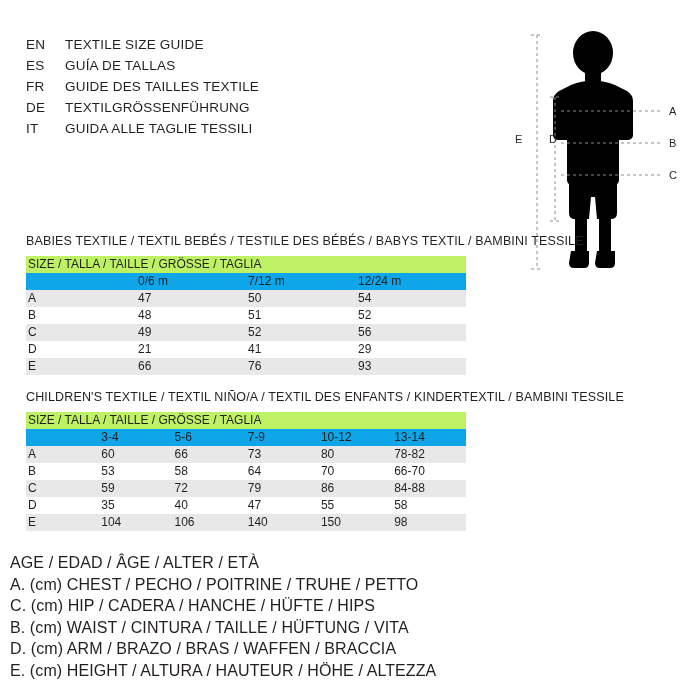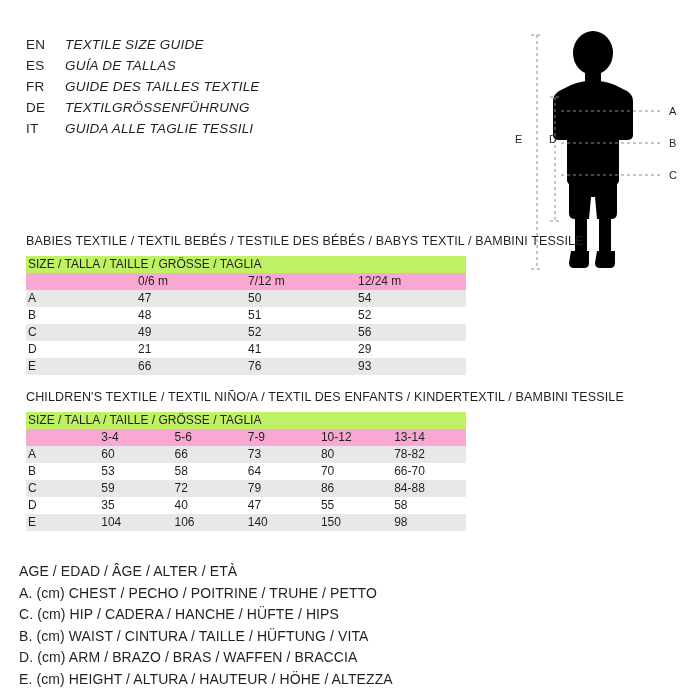--- a/index.html
+++ b/index.html
@@ -34,21 +34,20 @@
     font-size: 13.5px;
     line-height: 21px;
     letter-spacing: 0.2px;
   }
   .lang-code {
     width: 39px;
     flex: 0 0 39px;
   }
   .lang-text {
     flex: 1 1 auto;
-    font-style: italic;
   }
 
   
   .figure {
     position: absolute;
     left: 505px;
     top: 25px;
     width: 180px;
     height: 260px;
   }
@@ -81,43 +80,42 @@
     height: 17px;
     vertical-align: middle;
     line-height: 17px;
   }
   .hdr-row td {
     background: #bef264;
     font-size: 12px;
     height: 18px;
   }
   .sub-row td {
-    background: #f9a8d4;
+    background: #0ea5e9;
   }
   .row-alt td { background: #e8e8e8; }
   .row-plain td { background: #ffffff; }
 
   #babies-table { top: 256px; width: 440px; }
   #children-table { top: 412px; width: 440px; }
 
   .col-label { width: 50px; padding-left: 2px !important; }
   .b-col { width: 88px; }
   .c-col { width: 78px; }
 
   .cell-pad { padding-left: 2px !important; }
 
   
   .legend {
     position: absolute;
-    left: 19px;
+    left: 10px;
     top: 552px;
-    font-size: 14px;
+    font-size: 16px;
     line-height: 21.5px;
     letter-spacing: 0.1px;
-    margin-top: 9px;
   }
   .legend div { white-space: nowrap; }
 </style>
 </head>
 <body>
 
 <div class="page">
 
   <div class="lang-block">
     <div class="lang-row">

